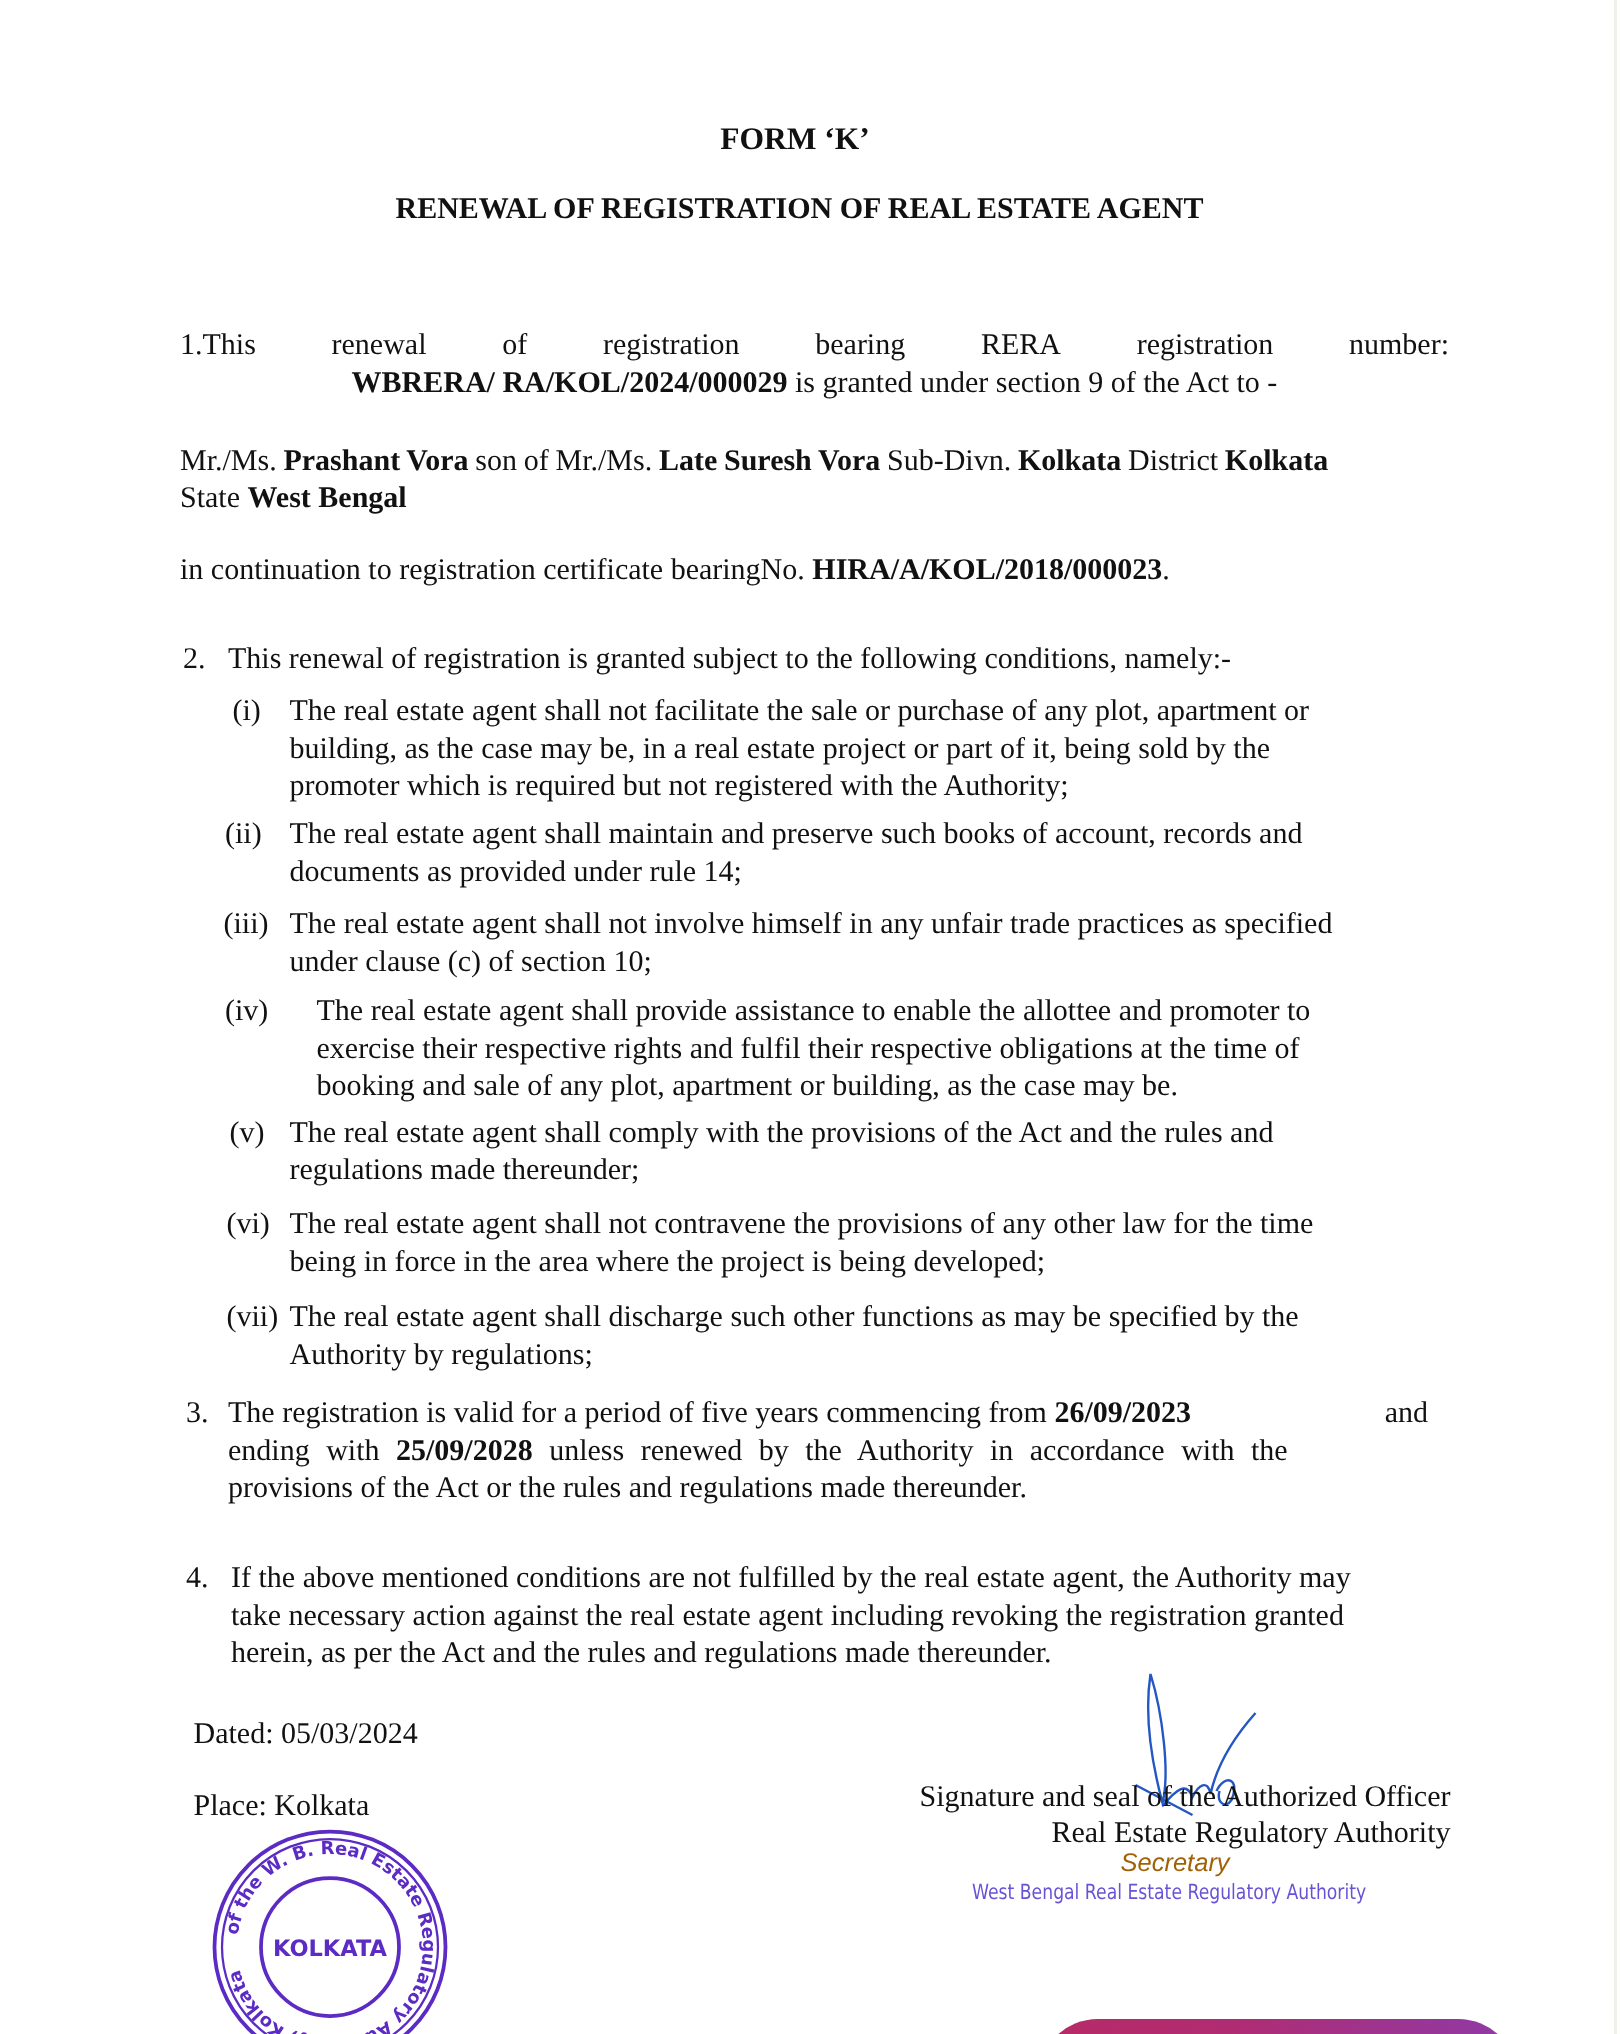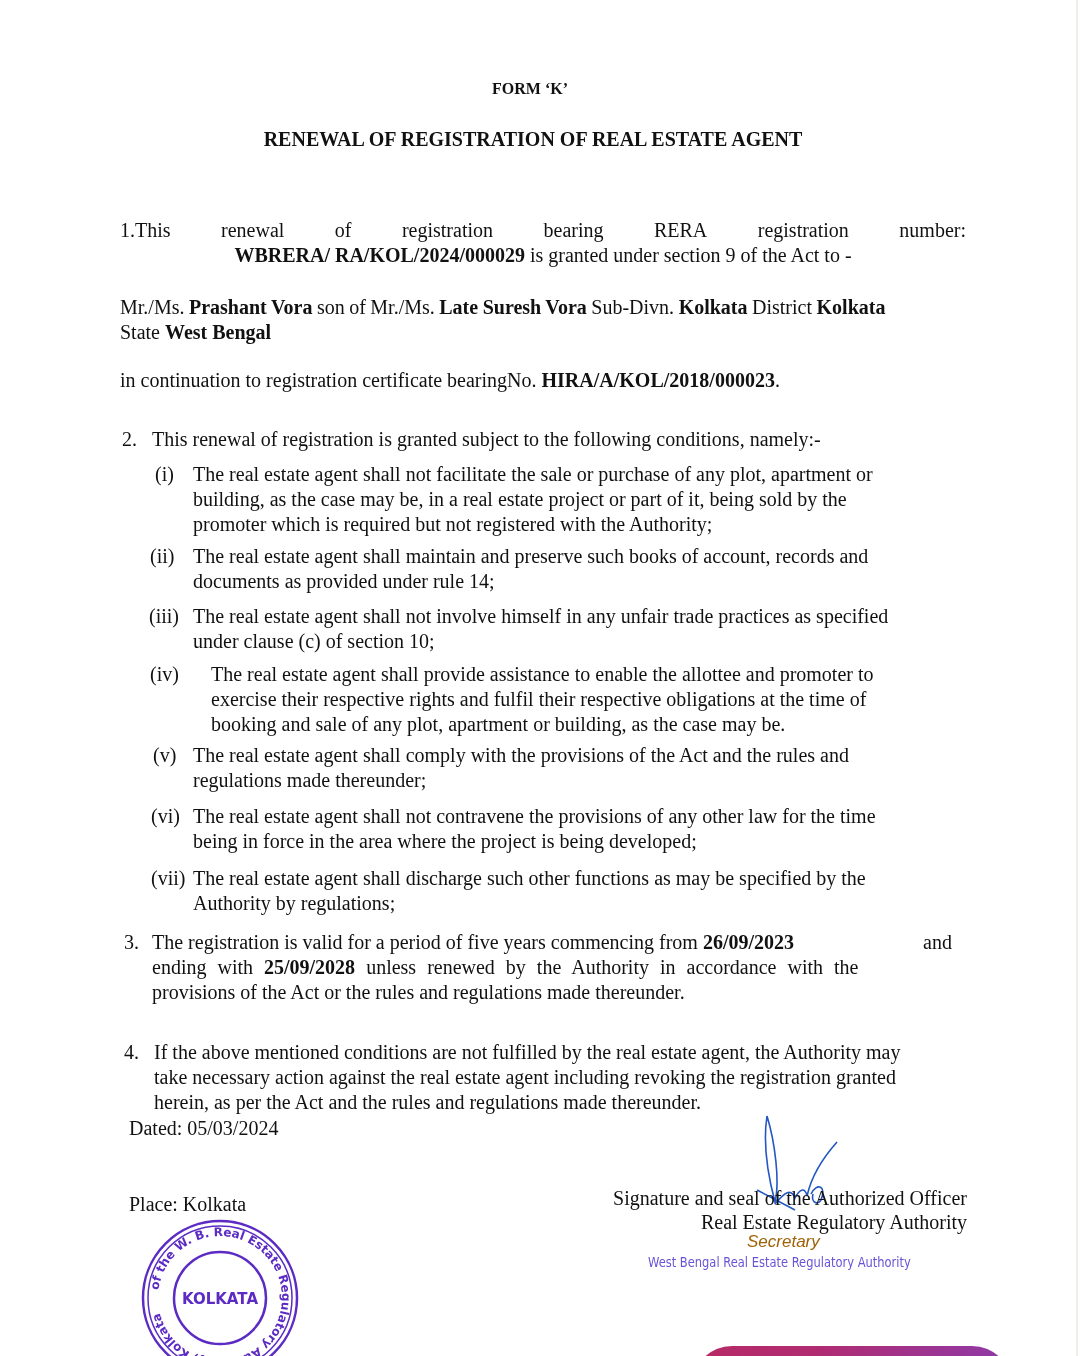--- a/index.html
+++ b/index.html
@@ -2,21 +2,21 @@
 <html><head>
 <meta charset="utf-8">
 <style>
   html, body { margin: 0; padding: 0; background: #ffffff; }
   body {
     width: 1080px; height: 1356px; position: relative; overflow: hidden;
     font-family: "Liberation Serif", "DejaVu Serif", serif;
     color: #111;
   }
   .edge-line { position: absolute; left: 1076px; top: 0; width: 2px; height: 1356px; background: #f1efe9; }
-  .title1 { position: absolute; top: 80px; left: 0; width: 1060px; text-align: center; font-weight: bold; font-size: 16px; }
+  .title1 { position: absolute; top: 80px; left: 0; width: 1060px; text-align: center; font-weight: bold; font-size: 21px; }
   .title2 { position: absolute; top: 128px; left: 0; width: 1066px; text-align: center; font-weight: bold; font-size: 20px; }
   .p { position: absolute; font-size: 20px; line-height: 25px; }
   .b { font-weight: bold; }
   .justify-line { display: flex; justify-content: space-between; width: 846px; }
   .item { position: absolute; font-size: 20px; line-height: 25px; }
   .item .num { position: absolute; left: 0; top: 0; }
   .item .txt { position: absolute; top: 0; }
   .sig { position: absolute; font-size: 20px; line-height: 24px; }
   .sec { position: absolute; font-family: "Liberation Sans", "DejaVu Sans", sans-serif; font-style: italic; color: #a16207; font-size: 17px; }
   .wb { position: absolute; font-family: "DejaVu Sans", sans-serif; color: #6a52d6; font-size: 14px; transform: scaleX(0.82); transform-origin: left top; }
@@ -132,21 +132,21 @@
 
 <div class="item" style="top:1040px; left:124px; width:850px;">
   <span class="num">4.</span>
   <div class="txt" style="left:30px; white-space:nowrap;">
     <div>If the above mentioned conditions are not fulfilled by the real estate agent, the Authority may</div>
     <div>take necessary action against the real estate agent including revoking the registration granted</div>
     <div>herein, as per the Act and the rules and regulations made thereunder.</div>
   </div>
 </div>
 
-<div class="p" style="top:1116px; left:129px;">Dated: 05/03/2024</div>
+<div class="p" style="top:1144px; left:129px;">Dated: 05/03/2024</div>
 <div class="p" style="top:1192px; left:129px;">Place: Kolkata</div>
 
 <svg class="signature" viewBox="0 0 90 100">
   <path d="M12 4 C 8 30, 12 60, 20 90 C 25 70, 20 30, 12 4 Z" fill="none" stroke="#2456c4" stroke-width="1.6"></path>
   <path d="M2 78 L 40 98 M 20 92 C 30 80, 36 76, 40 86 C 44 78, 50 74, 52 84 C 56 66, 66 48, 82 30" fill="none" stroke="#2456c4" stroke-width="1.6"></path>
   <path d="M56 82 C 62 70, 72 74, 66 88 C 62 94, 56 90, 58 82" fill="none" stroke="#2456c4" stroke-width="1.6"></path>
 </svg>
 
 <div class="sig" style="top:1186px; right:113px;">Signature and seal of the Authorized Officer</div>
 <div class="sig" style="top:1210px; right:113px;">Real Estate Regulatory Authority</div>

